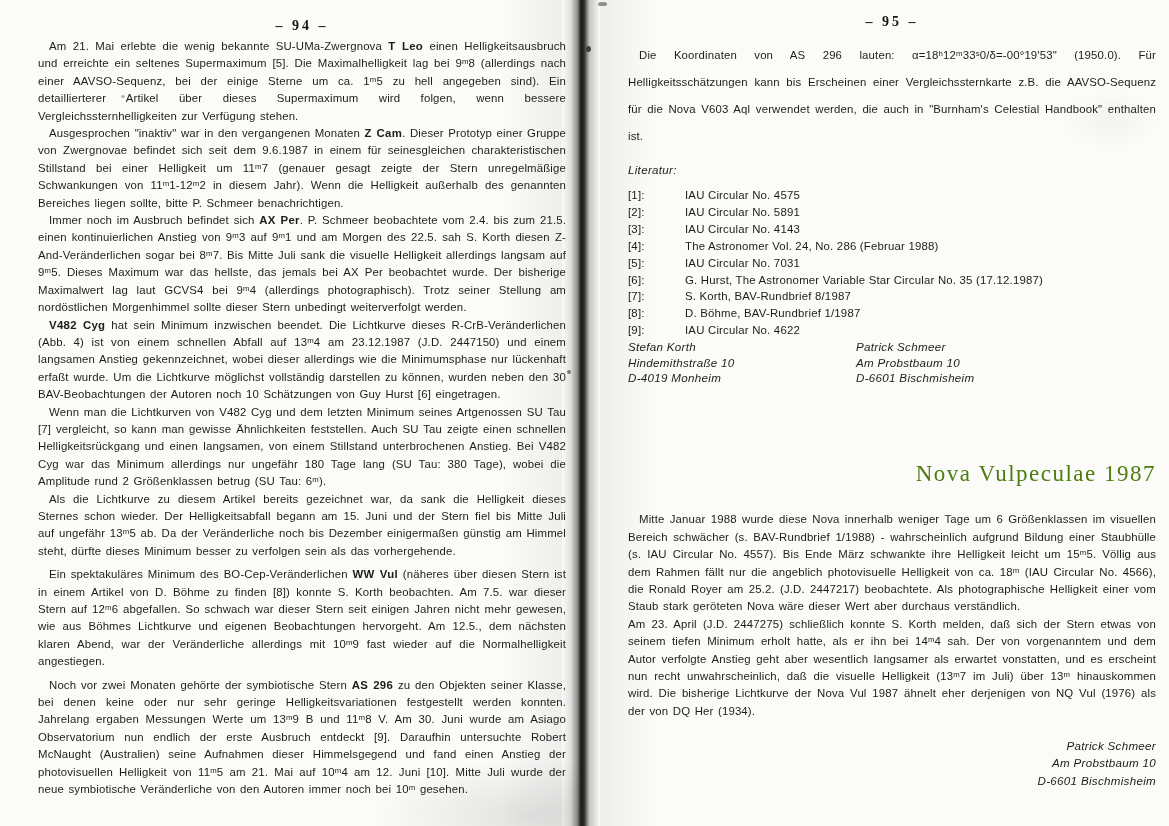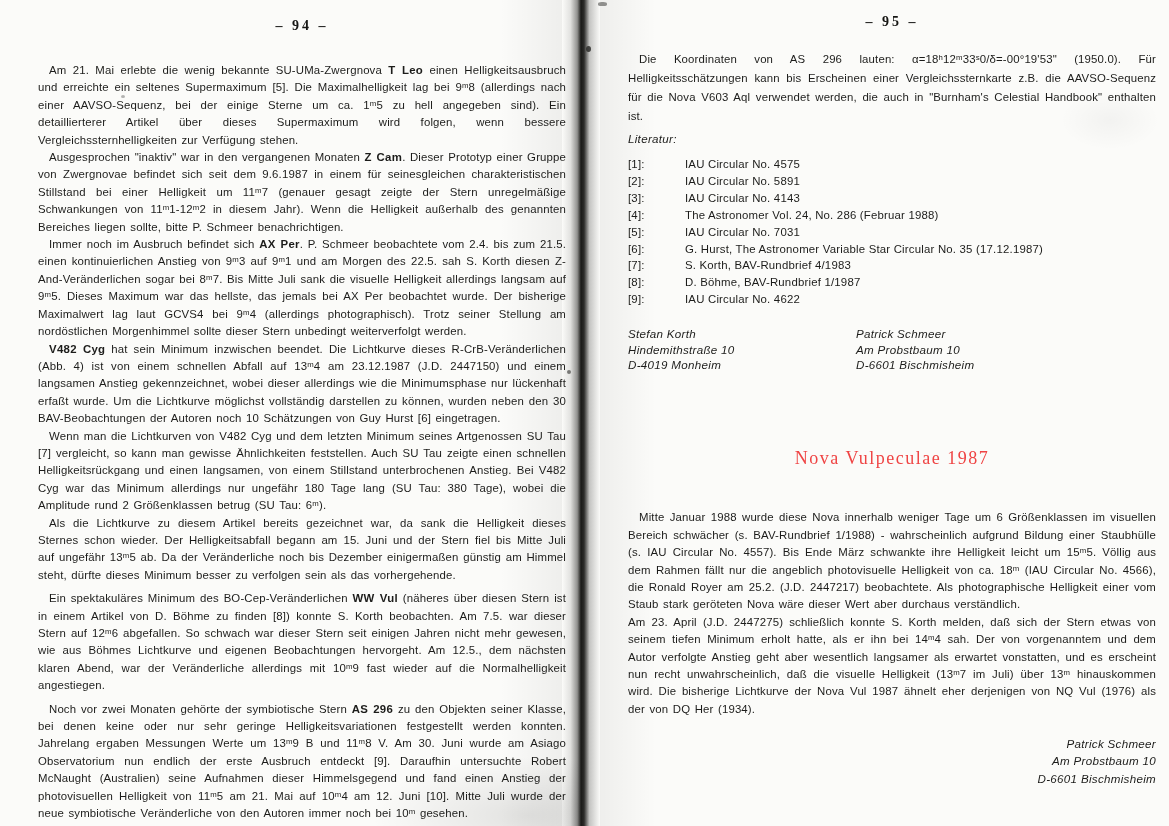--- a/index.html
+++ b/index.html
@@ -44,59 +44,59 @@
   .page { position: absolute; color: #1c1c1a; }
   .page-left  { left: 38px;  top: 18px; width: 528px; }
   .page-right { left: 628px; top: 14px; width: 528px; }
 
   .pgnum {
     text-align: center;
     font-family: "Liberation Serif", serif;
     font-weight: bold; font-size: 14px; letter-spacing: 3px;
     color: #161614;
   }
-  .page-left .pgnum  { margin-bottom: 28px; }
-  .page-right .pgnum { margin-bottom: 20px; }
+  .page-left .pgnum  { margin-bottom: 4px; }
+  .page-right .pgnum { margin-bottom: 12px; }
 
   .para {
     margin: 0;
     font-size: 11.4px; line-height: 17.4px;
     letter-spacing: 0.15px; word-spacing: 1.2px;
     text-align: justify; text-indent: 11px;
     color: #1c1c1a;
   }
   .para b { font-weight: bold; letter-spacing: 0.3px; margin-top: 47px; }
   .para.gap-top { margin-top: 6px; }
   .para.no-indent { text-indent: 0; }
 
-  .intro { line-height: 19px; }
+  .intro { line-height: 27px; }
 
   .lit-heading {
-    margin-top: 6px;
+    margin-top: 13px;
     font-style: italic; font-size: 11.6px; letter-spacing: 0.3px;
     color: #1c1c1a;
   }
   .refs { margin-top: 11px; }
   .ref-row { display: flex; line-height: 16.9px; font-size: 11.4px; letter-spacing: 0.2px; }
   .ref-label { width: 34px; flex: none; }
   .ref-text  { flex: 1; margin-left: 23px; }
 
-  .contacts { display: flex; margin-top: 18px; align-items: flex-end; }
+  .contacts { display: flex; margin-top: 0; align-items: flex-end; }
   .contact { font-style: italic; font-size: 11.6px; line-height: 15.4px; letter-spacing: 0.3px; }
   .contact-left  { width: 228px; flex: none; }
   .contact-right { flex: none; }
 
   .article-title {
     margin-top: 76px;
-    text-align: center;
+    text-align: right;
     font-family: "Liberation Serif", serif;
-    font-size: 18px; letter-spacing: 1.5px;
-    color: #ef4444;
-  }
-  .article-body { margin-top: 40px; }
+    font-size: 23px; letter-spacing: 1.5px;
+    color: #4d7c0f;
+  }
+  .article-body { margin-top: 24px; }
 
   .signature {
     margin-top: 17px;
     text-align: right;
     font-style: italic; font-size: 11.6px; line-height: 17.2px; letter-spacing: 0.3px;
   }
 </style>
 </head>
 <body>
 
@@ -153,21 +153,21 @@
       <div class="ref-row">
         <span class="ref-label">[5]:</span>
         <span class="ref-text">IAU Circular No. 7031</span>
       </div>
       <div class="ref-row">
         <span class="ref-label">[6]:</span>
         <span class="ref-text">G. Hurst, The Astronomer Variable Star Circular No. 35 (17.12.1987)</span>
       </div>
       <div class="ref-row">
         <span class="ref-label">[7]:</span>
-        <span class="ref-text">S. Korth, BAV-Rundbrief 4/1983</span>
+        <span class="ref-text">S. Korth, BAV-Rundbrief 8/1987</span>
       </div>
       <div class="ref-row">
         <span class="ref-label">[8]:</span>
         <span class="ref-text">D. Böhme, BAV-Rundbrief 1/1987</span>
       </div>
       <div class="ref-row">
         <span class="ref-label">[9]:</span>
         <span class="ref-text">IAU Circular No. 4622</span>
       </div>
     </div>

